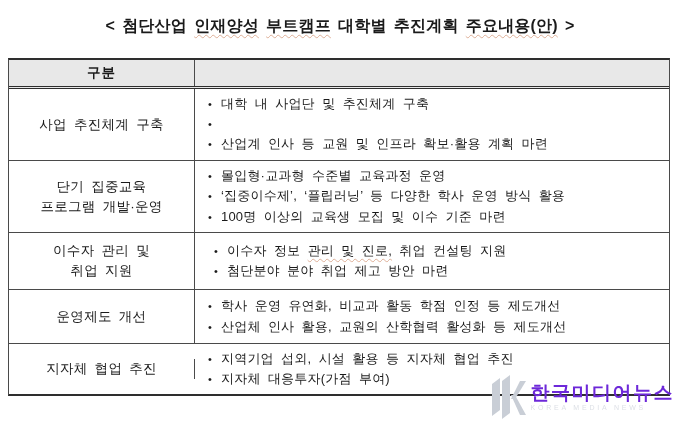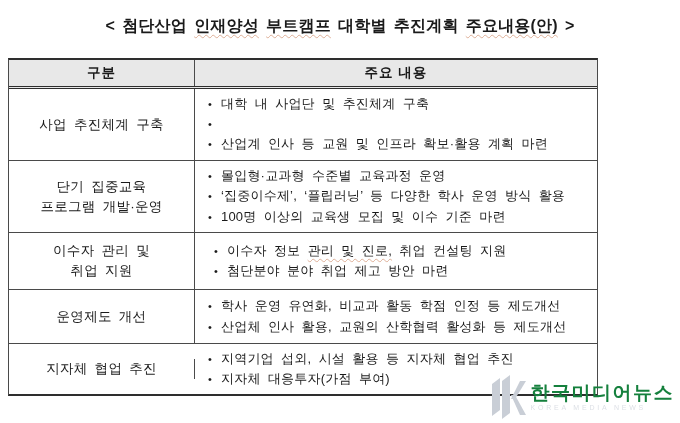--- a/index.html
+++ b/index.html
@@ -22,21 +22,21 @@
   }
   
   .sp{
     text-decoration:underline;
     text-decoration-style:wavy;
     text-decoration-color:rgba(198,118,78,0.55);
     text-decoration-thickness:1px;
     text-underline-offset:3px;
   }
   .tbl{
-    position:absolute;left:8px;top:58px;width:590px;
+    position:absolute;left:8px;top:58px;width:662px;
     border-top:2px solid #2e2e2e;
     border-bottom:2px solid #2e2e2e;
     border-left:1px solid #4a4a4a;
     border-right:1px solid #4a4a4a;
     box-sizing:border-box;
     background:#fff;
   }
   .tr{display:flex;border-bottom:1px solid #4a4a4a;box-sizing:border-box;}
   .tr:last-child{border-bottom:none;}
   .tr.head{height:29px;background:#e8e8e8;border-bottom:3px double #2e2e2e;}
@@ -68,33 +68,32 @@
     word-spacing:3.5px;letter-spacing:0.2px;
     white-space:pre-wrap;
   }
   .b{flex:none;width:13px;padding-left:1px;font-size:11px;}
   
   .wm{
     position:absolute;right:6px;bottom:4px;
     display:flex;align-items:center;gap:5px;z-index:5;
   }
   .wm-icon polygon{fill:#c9ced6;}
-  .wm-ko{font-size:19px;font-weight:bold;color:#15803d;letter-spacing:1.5px;line-height:20px;}
+  .wm-ko{font-size:19px;font-weight:bold;color:#6d28d9;letter-spacing:1.5px;line-height:20px;}
   .wm-en{font-size:7px;color:#dcdfe5;letter-spacing:2.8px;margin-top:1px;white-space:nowrap;}
 </style>
 </head>
 <body>
 
 <div class="title"><span>&lt; 첨단산업 </span><span class="sp">인재양성</span><span> </span><span class="sp">부트캠프</span><span> 대학별 추진계획 </span><span class="sp">주요내용(안)</span><span> &gt;</span></div>
 
 <div class="tbl">
 
   <div class="tr head">
     <div class="tc left">구분</div>
-    <div class="tc right">주요 내용</div>
   </div>
 
   <div class="tr r1">
     <div class="tc left">
       <span>사업 추진체계 구축</span>
     </div>
     <div class="tc right">
       <div class="li"><span class="b">•</span><span class="t">대학 내 사업단 및 추진체계 구축</span></div>
       <div class="li"><span class="b">•</span></div>
       <div class="li"><span class="b">•</span><span class="t">산업계 인사 등 교원 및 인프라 확보·활용 계획 마련</span></div>

